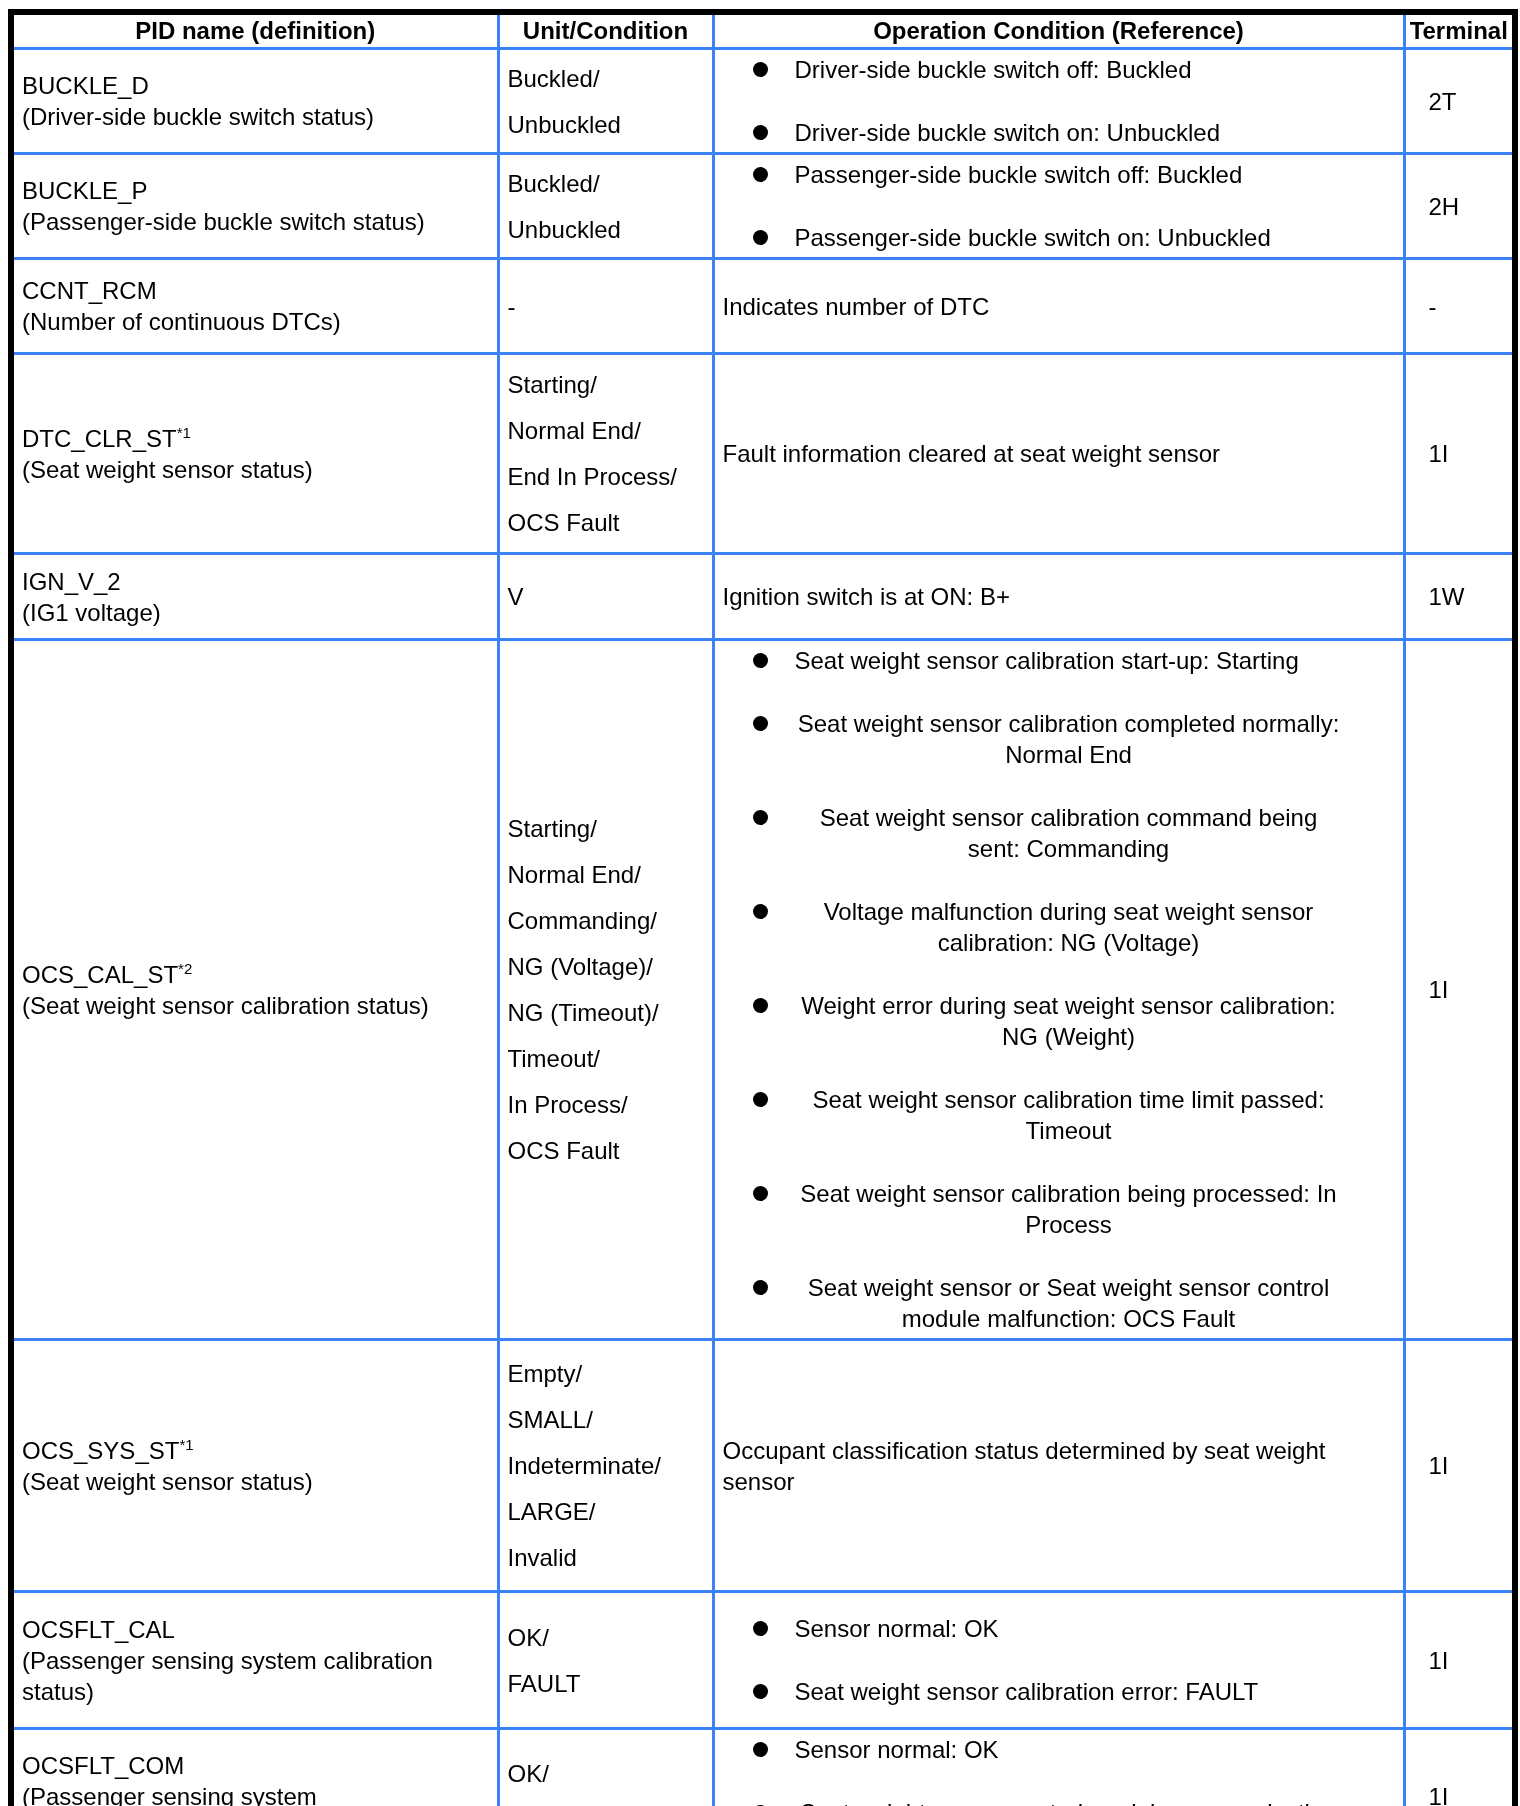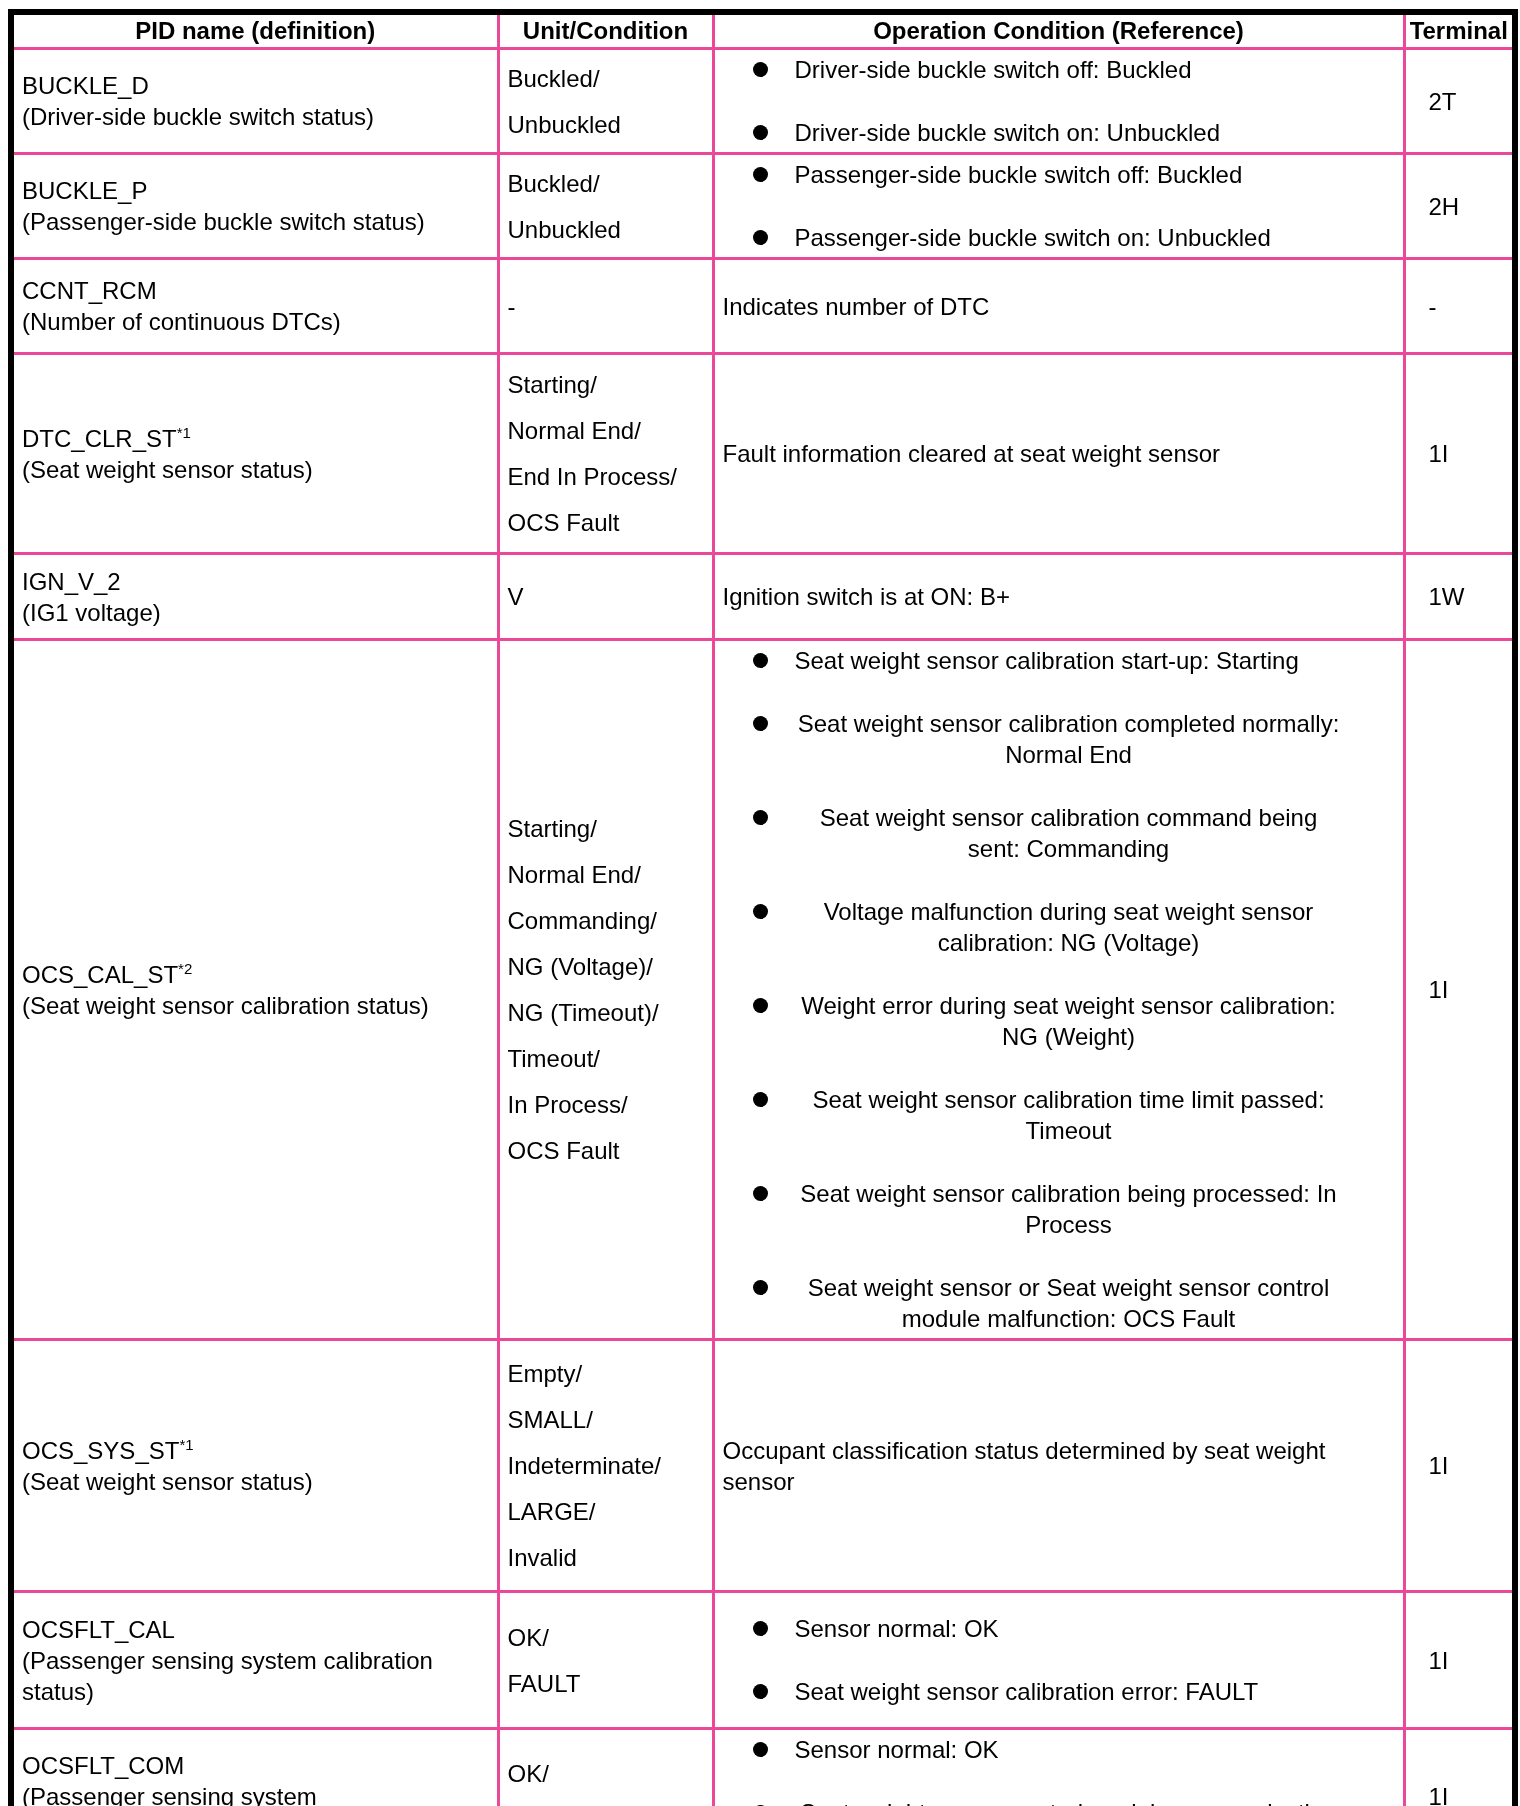--- a/index.html
+++ b/index.html
@@ -21,21 +21,21 @@
     table-layout: fixed;
     width: 1504px;
     border: 6px solid #000000;
   }
   col.c1 { width: 487px; }
   col.c2 { width: 215px; }
   col.c3 { width: 691px; }
   col.c4 { width: 111px; }
 
   th, td {
-    border: 3px solid #ec4899;
+    border: 3px solid #3b82f6;
     padding: 0;
     vertical-align: middle;
     overflow: hidden;
   }
   th {
     height: 32px;
     font-size: 24px;
     font-weight: bold;
     text-align: center;
     line-height: 30px;

